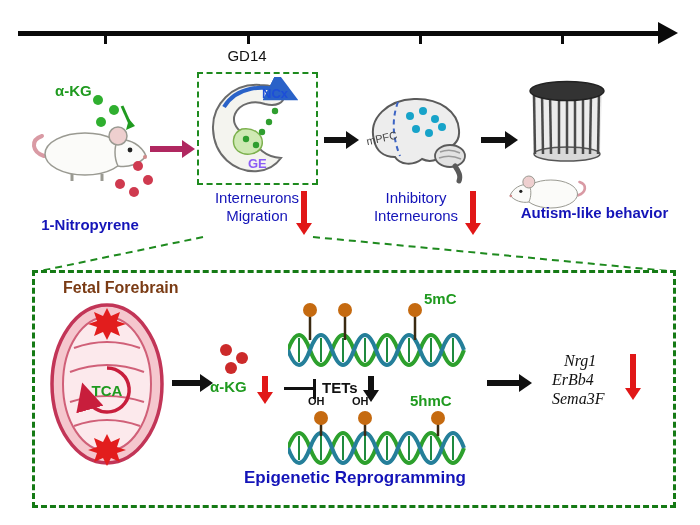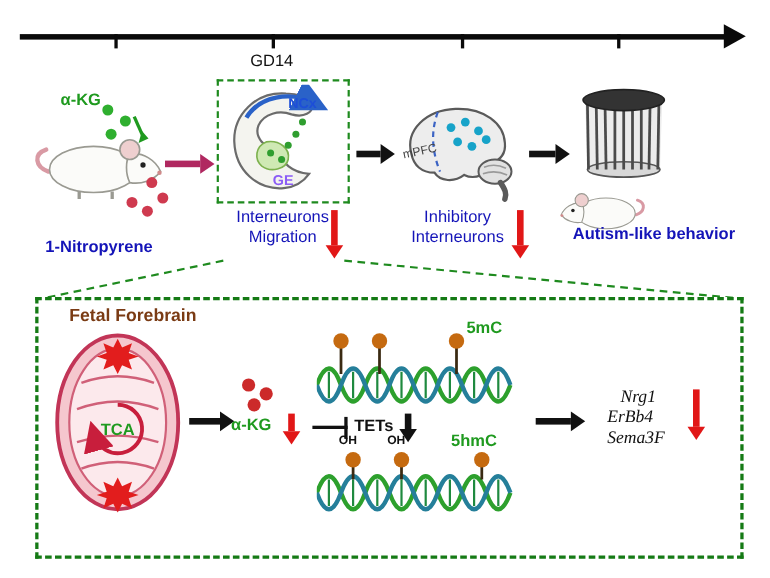--- a/index.html
+++ b/index.html
@@ -243,14 +243,15 @@
   <span class="abs bold" style="left:352px;top:395px;font-size:11px;">OH</span>
   <span class="abs green bold" style="left:410px;top:392px;font-size:15px;">5hmC</span>
 
   <div class="arr-r" style="left:487px;top:380px;width:32px;"></div>
 
   <span class="abs it" style="left:552px;top:352px;font-size:16px;margin-left:12px;">Nrg1</span>
   <span class="abs it" style="left:552px;top:371px;font-size:16px;">ErBb4</span>
   <span class="abs it" style="left:552px;top:390px;font-size:16px;">Sema3F</span>
   <div class="arr-d" style="left:630px;top:354px;height:34px;--c:#e11717;"></div>
 
+  <span class="abs blue bold ctr" style="left:160px;top:468px;width:390px;font-size:17px;">Epigenetic Reprogramming</span>
 
 </div>
 
 </body></html>

